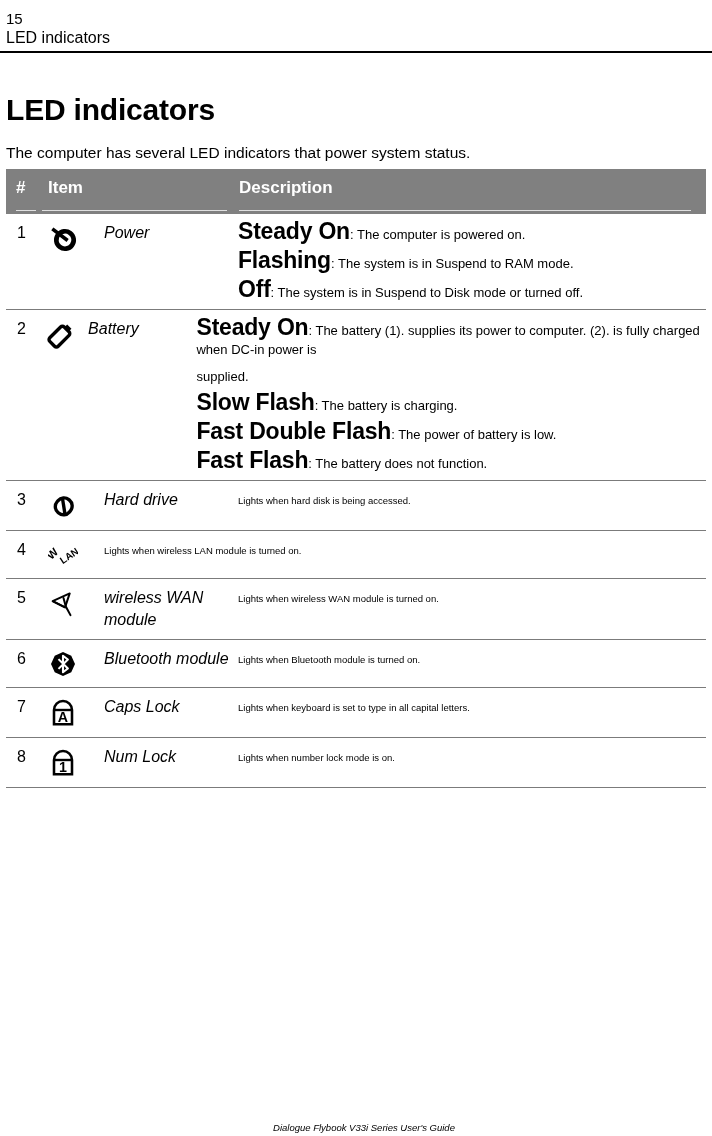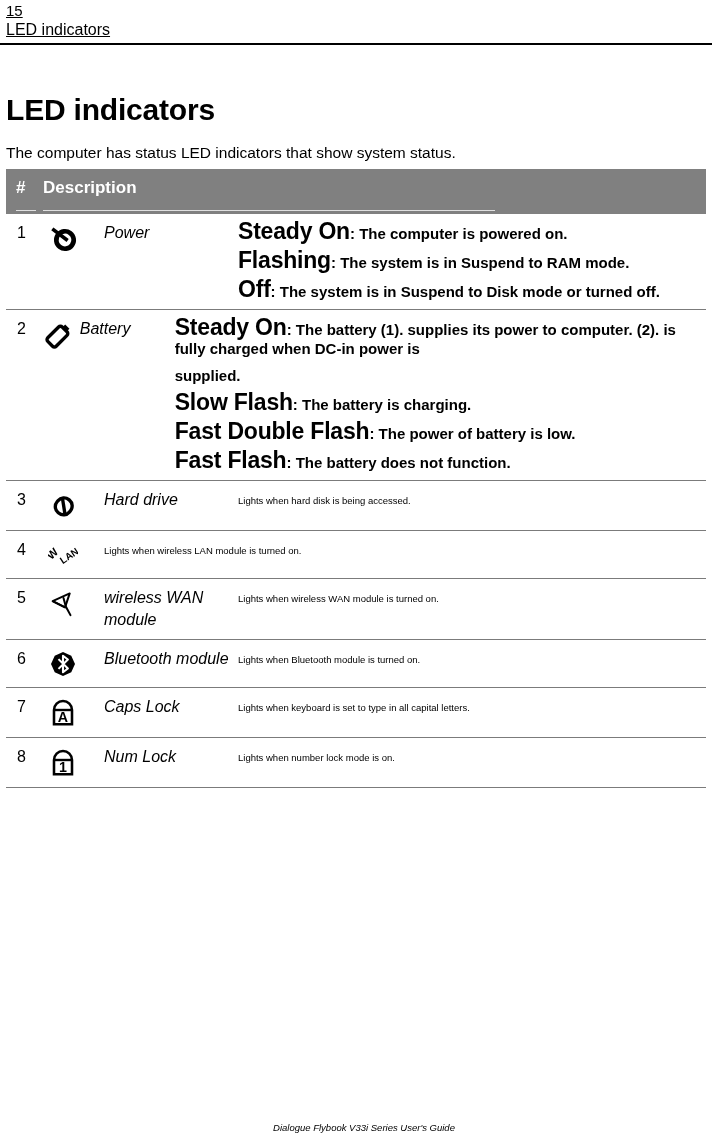--- a/index.html
+++ b/index.html
@@ -12,23 +12,22 @@
     height: 1136px;
     position: relative;
     font-family: "Liberation Sans", sans-serif;
     color: #000000;
     overflow: hidden;
   }
 
   
   .runhead {
     position: absolute;
-    left: 0; top: 0;
+    left: 0; top: 8px;
     width: 612px;
-    text-decoration: underline;
   }
   .runhead-page {
     font-size: 15px;
     line-height: 18px;
     padding: 2px 0 0 6px;
   }
   .runhead-title {
     font-size: 16px;
     line-height: 20px;
     padding: 0 0 2px 6px;
@@ -140,23 +139,22 @@
     margin-bottom: 8px;
     line-height: 19px;
   }
   .dline:last-child { margin-bottom: 0; }
   .dstate {
     font-size: 23px;
     font-weight: bold;
     letter-spacing: -0.2px;
   }
   .dtext {
-    font-size: 15px;
+    font-size: 13px;
     line-height: 17px;
-    font-weight: bold;
   }
   .dplain {
     font-size: 9.5px;
     line-height: 15px;
     padding-top: 4px;
   }
 
   
   .ico { display:block; }
 
@@ -174,27 +172,31 @@
 </head>
 <body>
 
 <div class="runhead">
   <div class="runhead-page">15</div>
   <div class="runhead-title">LED indicators</div>
   <div class="runhead-rule"></div>
 </div>
 
 <h1 class="section-title">LED indicators</h1>
-<p class="intro">The computer has status LED indicators that show system status.</p>
+<p class="intro">The computer has several LED indicators that power system status.</p>
 
 <div class="table">
 
   <div class="thead">
     <div class="col col-num">
       <span>#</span>
+      <div class="ul"></div>
+    </div>
+    <div class="col col-item">
+      <span>Item</span>
       <div class="ul"></div>
     </div>
     <div class="col col-desc">
       <span>Description</span>
       <div class="ul"></div>
     </div>
   </div>
 
   <div id="tbody">
       <div class="trow">

